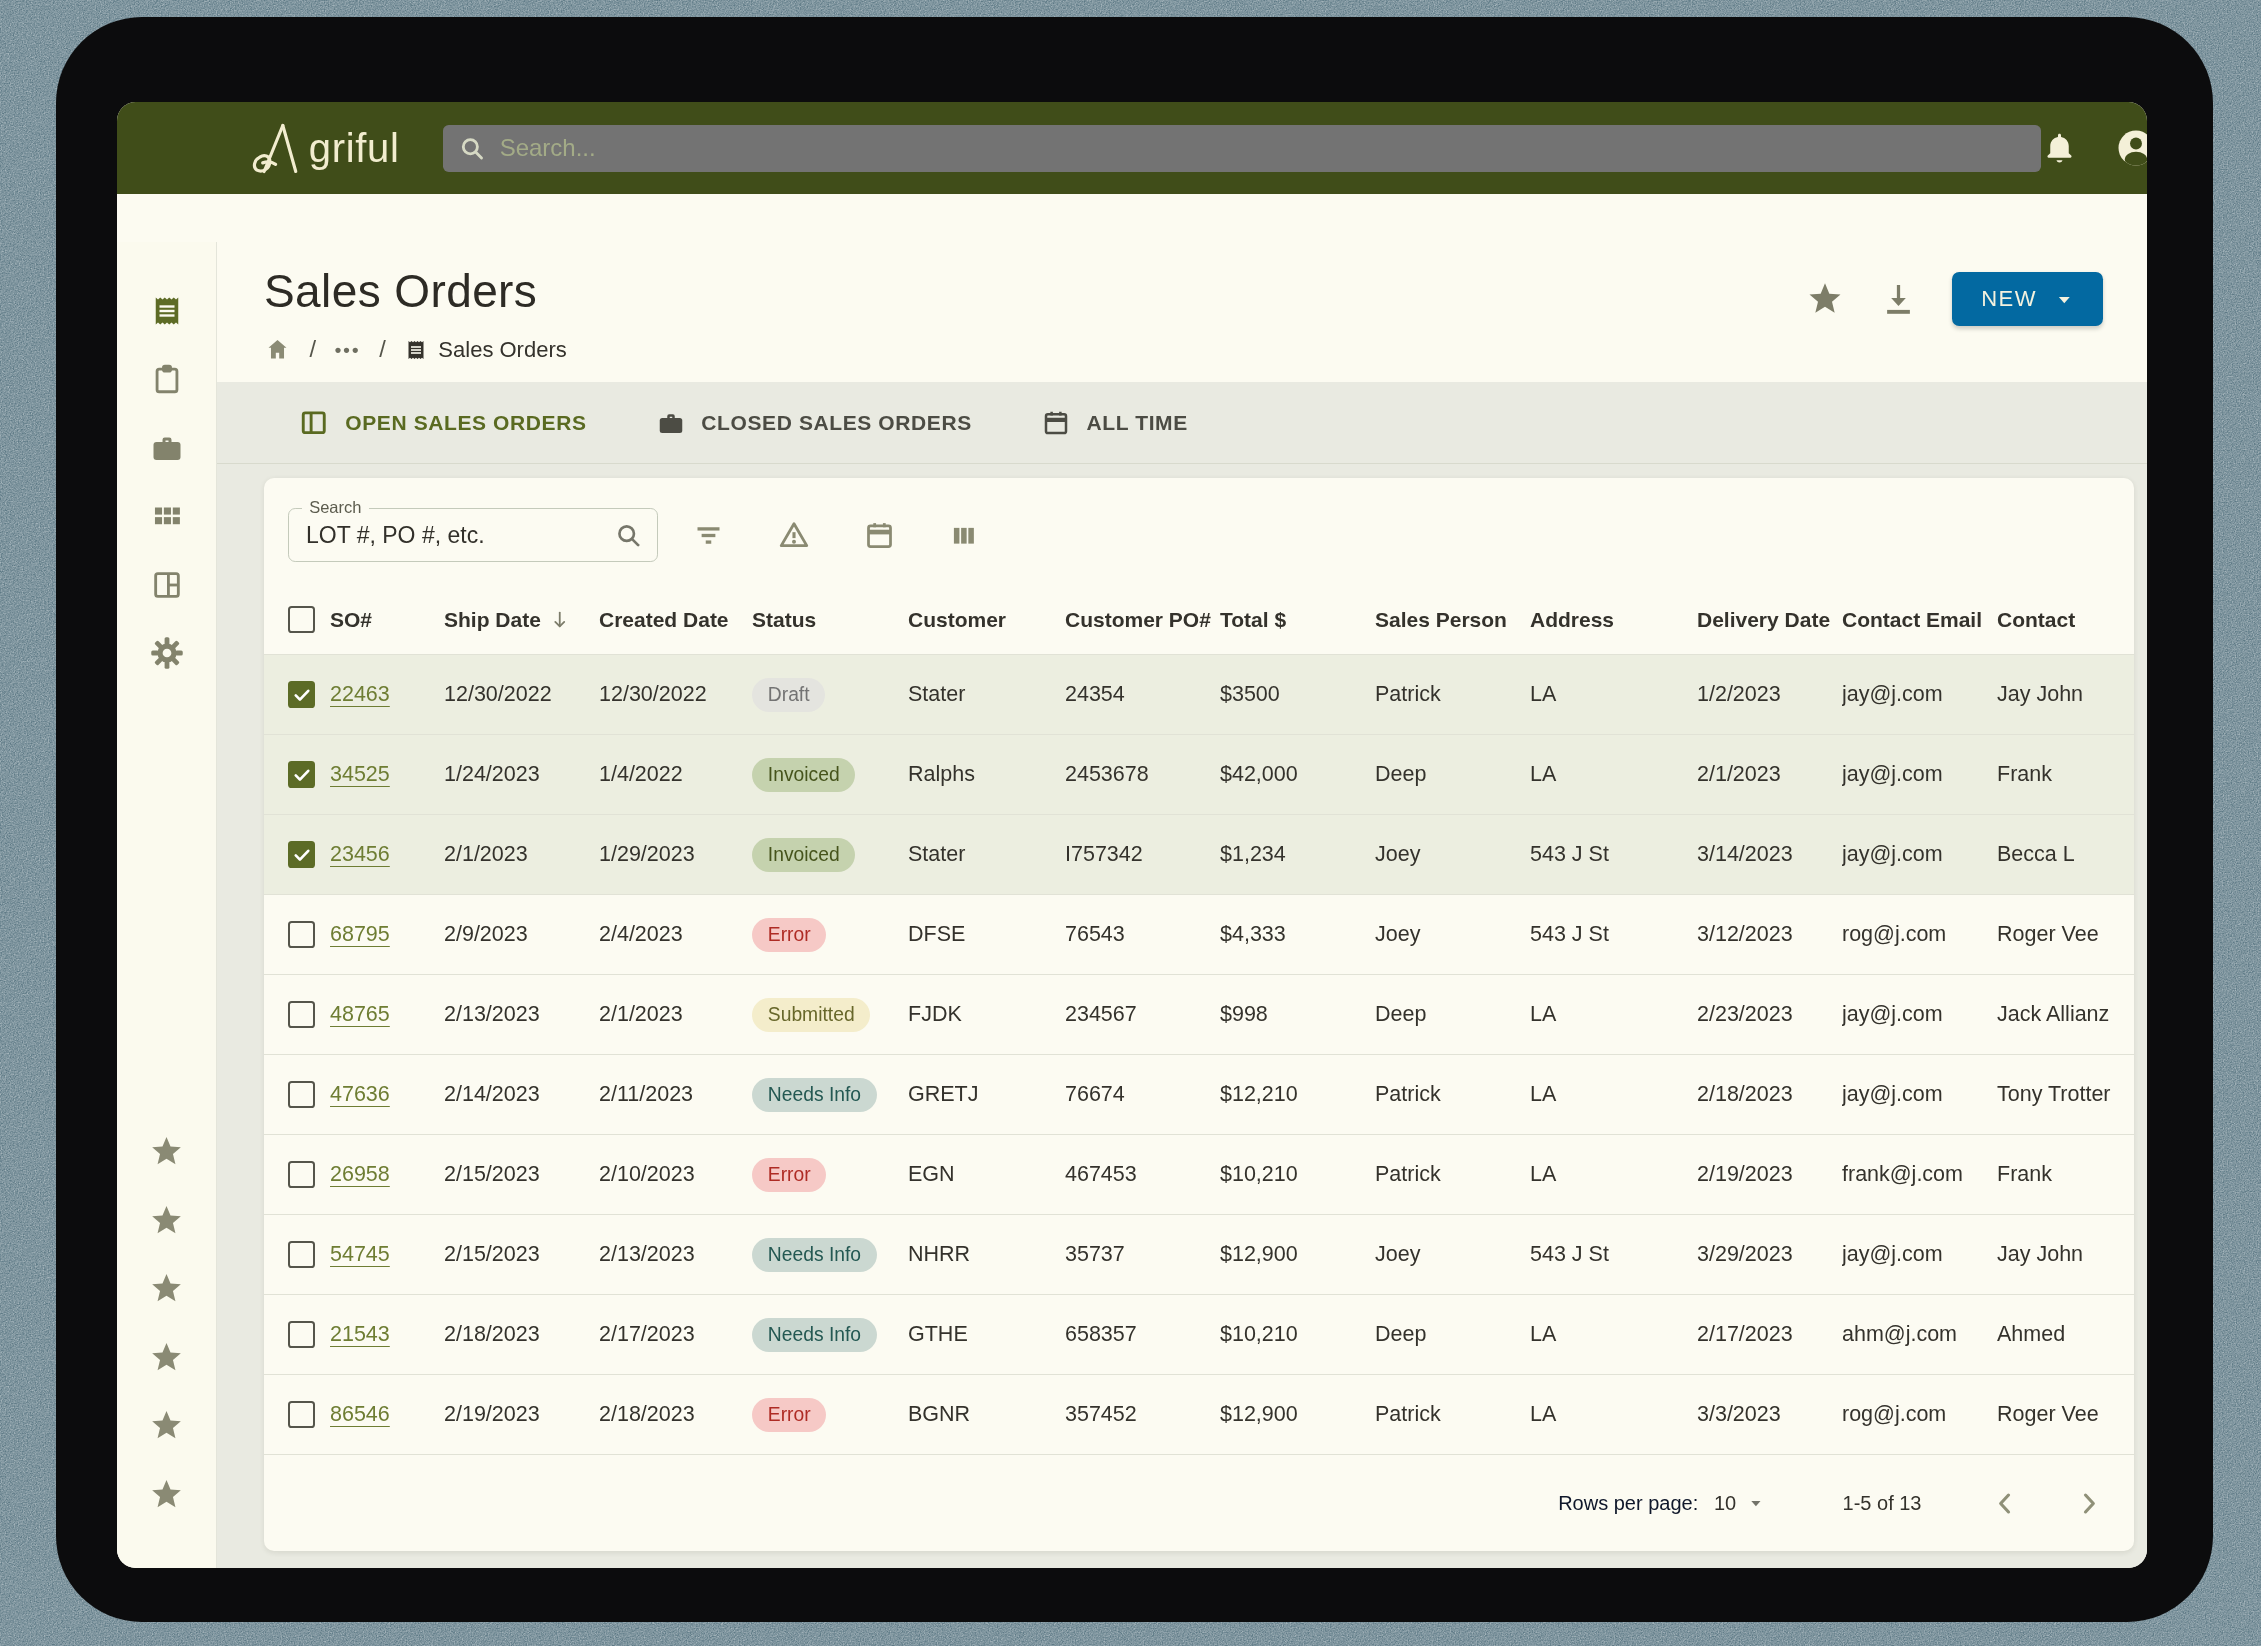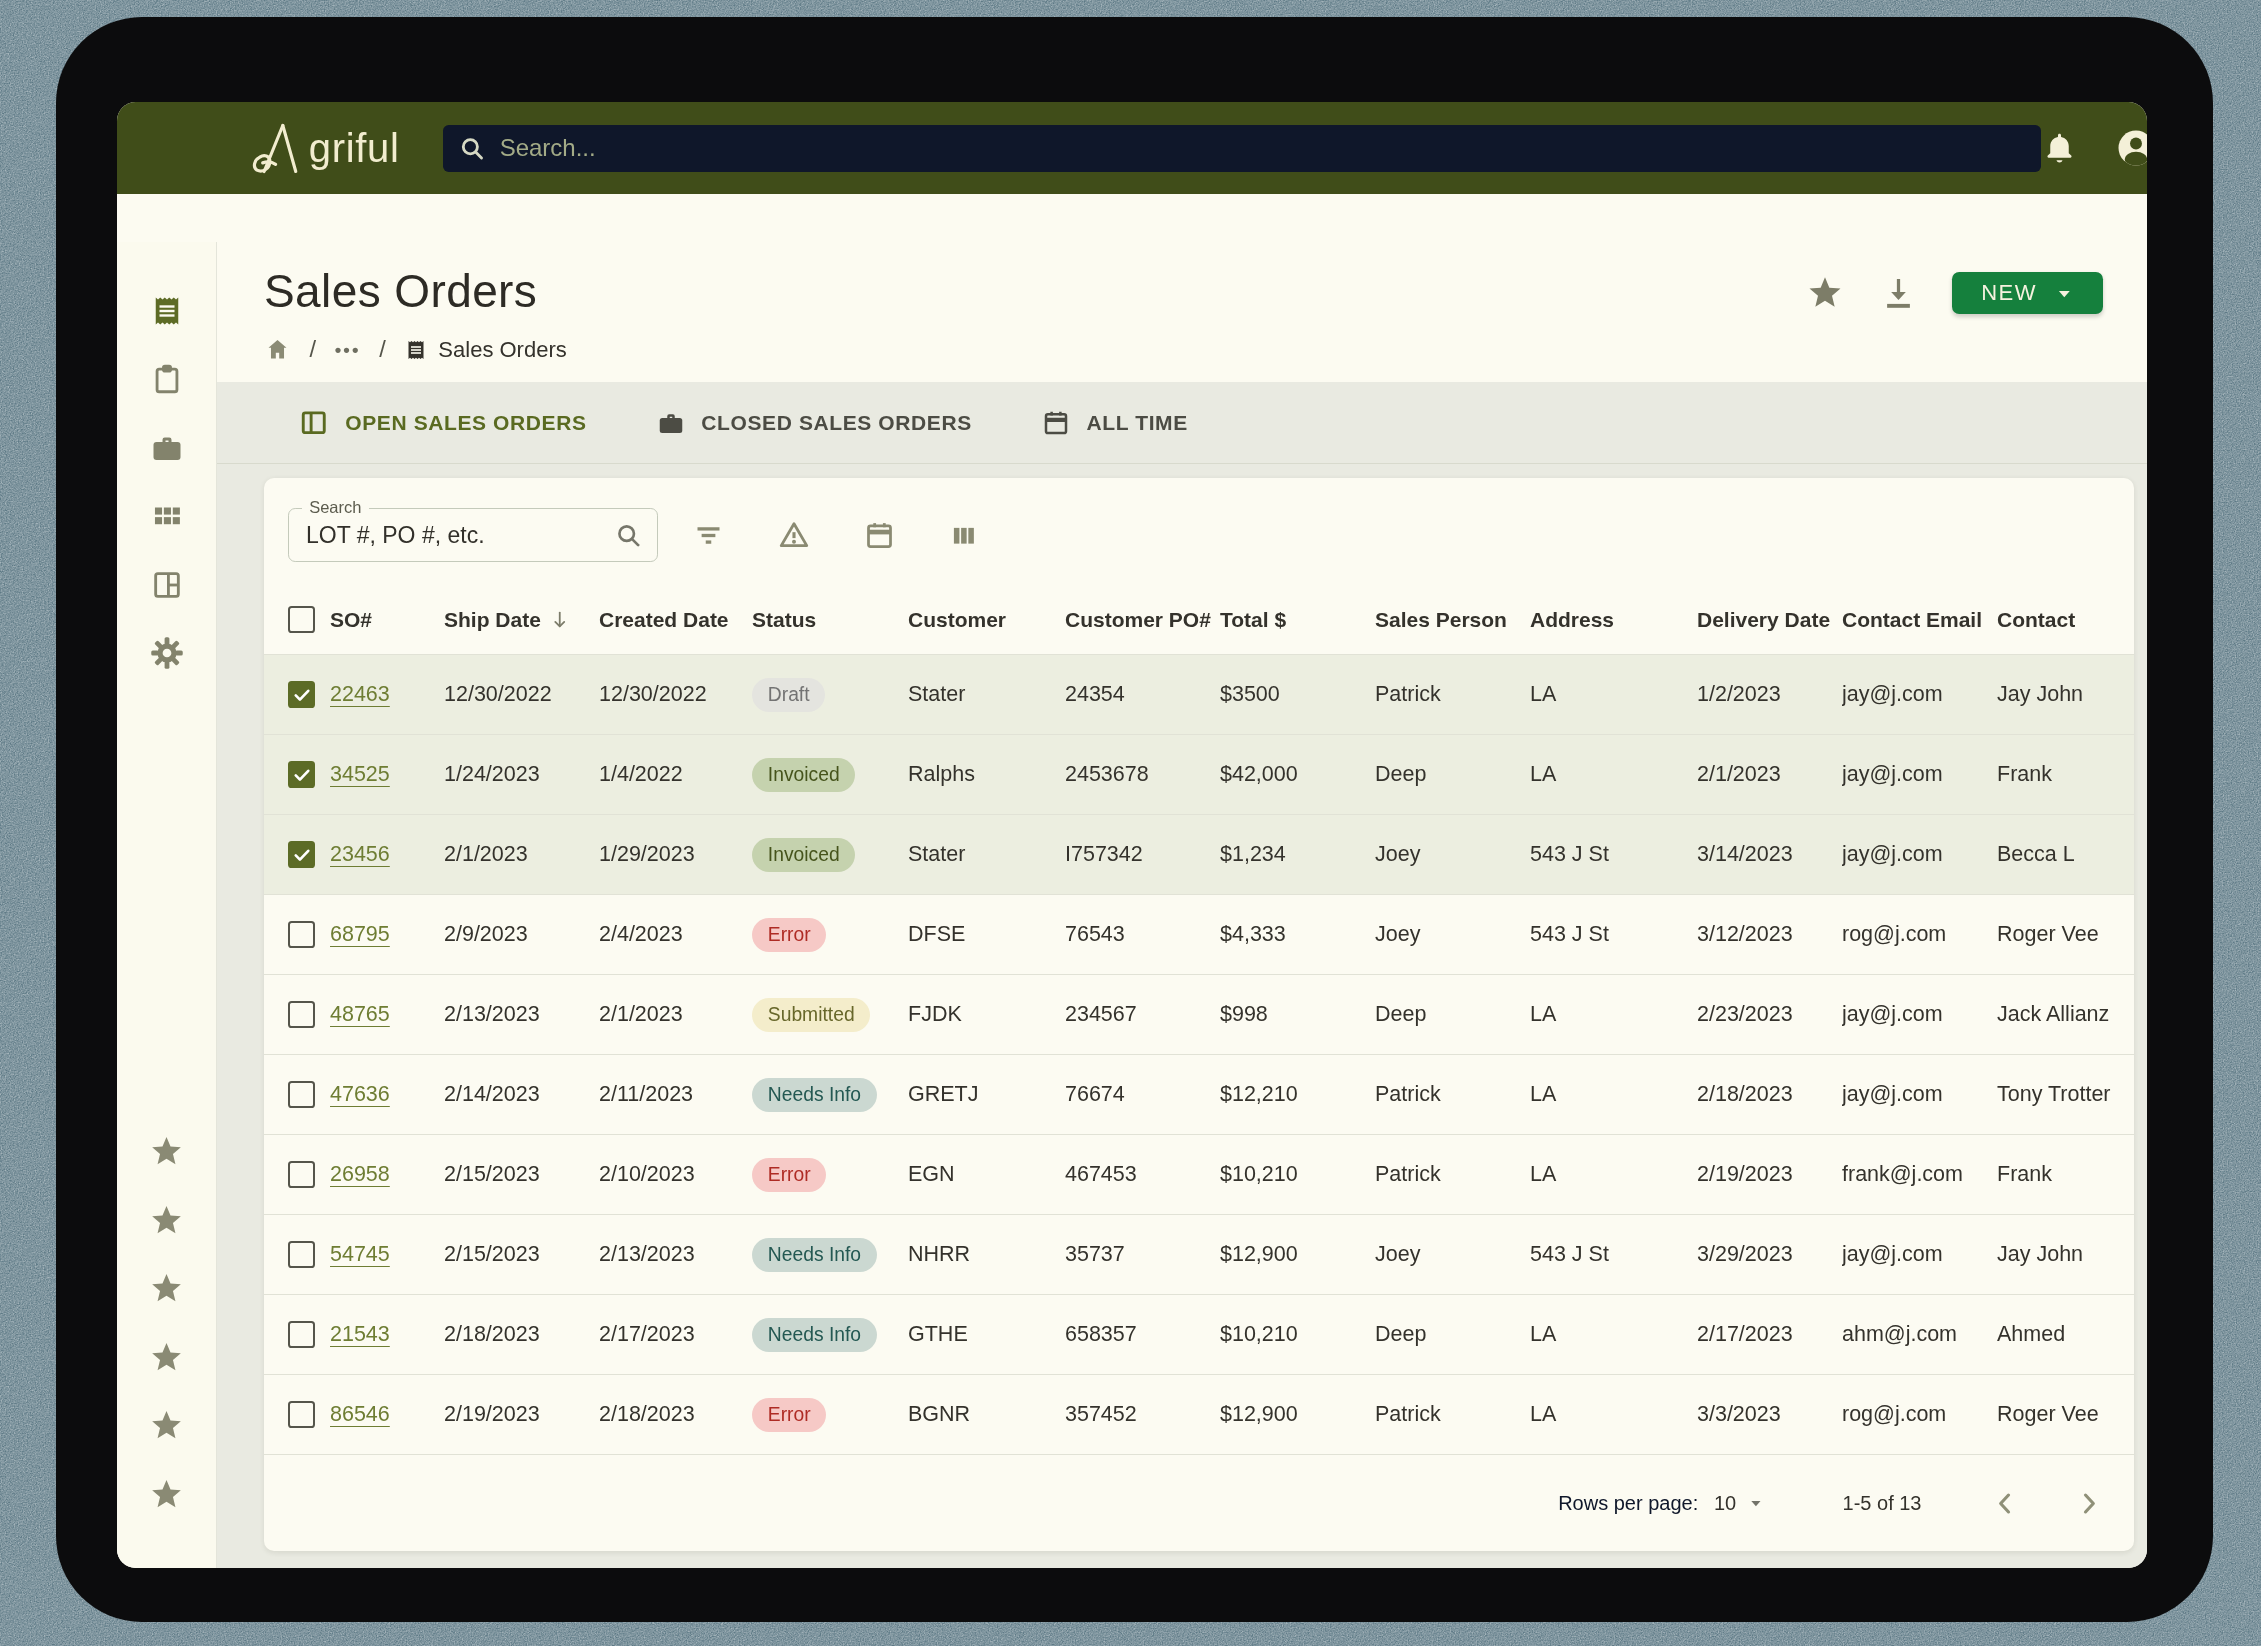--- a/index.html
+++ b/index.html
@@ -14,21 +14,21 @@
   .screen { position:absolute; left:117px; top:102px; width:2030px; height:1466px;
             background:#fcfbf1; border-radius:18.6px; overflow:hidden; z-index:2;
             display:flex; flex-direction:column; }
 
   
   .appbar { height:92px; background:#404d19; display:flex; align-items:center; flex:0 0 auto; padding:0 37px 0 37px; }
   .hamburger { width:33px; height:24px; display:flex; flex-direction:column; justify-content:space-between; cursor:pointer; margin-left:10px; }
   .hamburger span { display:block; height:4.3px; background:#f4f0d8; border-radius:1.4px; }
   .logo { display:flex; align-items:center; margin-left:80px; color:#f2edcf; font-size:40px; letter-spacing:0.7px; }
   .logo svg { margin-right:-4.3px; }
-  .appbar-search { flex:0 0 auto; width:1598px; height:47px; margin-left:43px; background:#0f172a;
+  .appbar-search { flex:0 0 auto; width:1598px; height:47px; margin-left:43px; background:#737373;
                    border-radius:5.7px; display:flex; align-items:center; padding:0 15.8px; }
   .appbar-search input { background:transparent; border:none; outline:none; color:#e8e8d5;
                          font-size:24px; width:100%; font-family:"Liberation Sans", sans-serif; }
   .appbar-search input::placeholder { color:#a3ab87; }
   .appbar-icons { display:flex; align-items:center; margin-left:auto; gap:37px; }
 
   
   .body-row { flex:1; display:flex; min-height:0;margin-top:48px; }
   .sidebar { width:100px; background:#fbfaee; border-right:1.4px solid #e4e5da; display:flex; flex-direction:column; align-items:center; padding-top:50px; }
   .side-icon { width:37px; height:37px; display:flex; align-items:center; justify-content:center; margin-bottom:31.5px; cursor:pointer; }
@@ -39,21 +39,21 @@
 
   
   .title-band { background:#fcfbf1; height:140px; padding:21.5px 44px 0 47px; position:relative; }
   .page-title { font-size:46px; font-weight:500; color:#2d2b25; letter-spacing:0.4px; }
   .breadcrumb { display:flex; align-items:center; gap:18.6px; margin-top:18.6px; color:#6e6e60; font-size:22px; }
   .breadcrumb .sep { color:#55554b; font-size:23.6px; }
   .breadcrumb .dots { letter-spacing:2.1px; color:#6e6e60; font-weight:bold; font-size:18.6px; }
   .breadcrumb .current { color:#34322c; display:flex; align-items:center; gap:10px; }
   .title-actions { position:absolute; right:44px; top:30px; display:flex; align-items:center; gap:34px; }
   .icon-btn { background:none; border:none; cursor:pointer; display:flex; align-items:center; justify-content:center; }
-  .new-btn { background:#15803d; color:#f5f2df; border:none; border-radius:7.2px; height:42px; padding:0 29px;
+  .new-btn { background:#0369a1; color:#f5f2df; border:none; border-radius:7.2px; height:54px; padding:0 29px;
              font-size:22px; letter-spacing:1.4px; display:flex; align-items:center; gap:18.6px; cursor:pointer;
              font-family:"Liberation Sans", sans-serif; box-shadow:0 2.1px 4.3px rgba(0,0,0,.18); }
 
   
   .tabs-row { height:82px; display:flex; align-items:center; padding-left:81px; gap:69px; border-bottom:1.4px solid #d8dacd; }
   .tab { display:flex; align-items:center; gap:15.8px; font-size:21px; font-weight:bold; letter-spacing:0.6px; color:#4c4c44; cursor:pointer; }
   .tab.active { color:#5a6a21; }
 
   
   .card { margin:14.3px 13px 0 47px; width:1870px; background:#fcfbf2; border-radius:10px;

